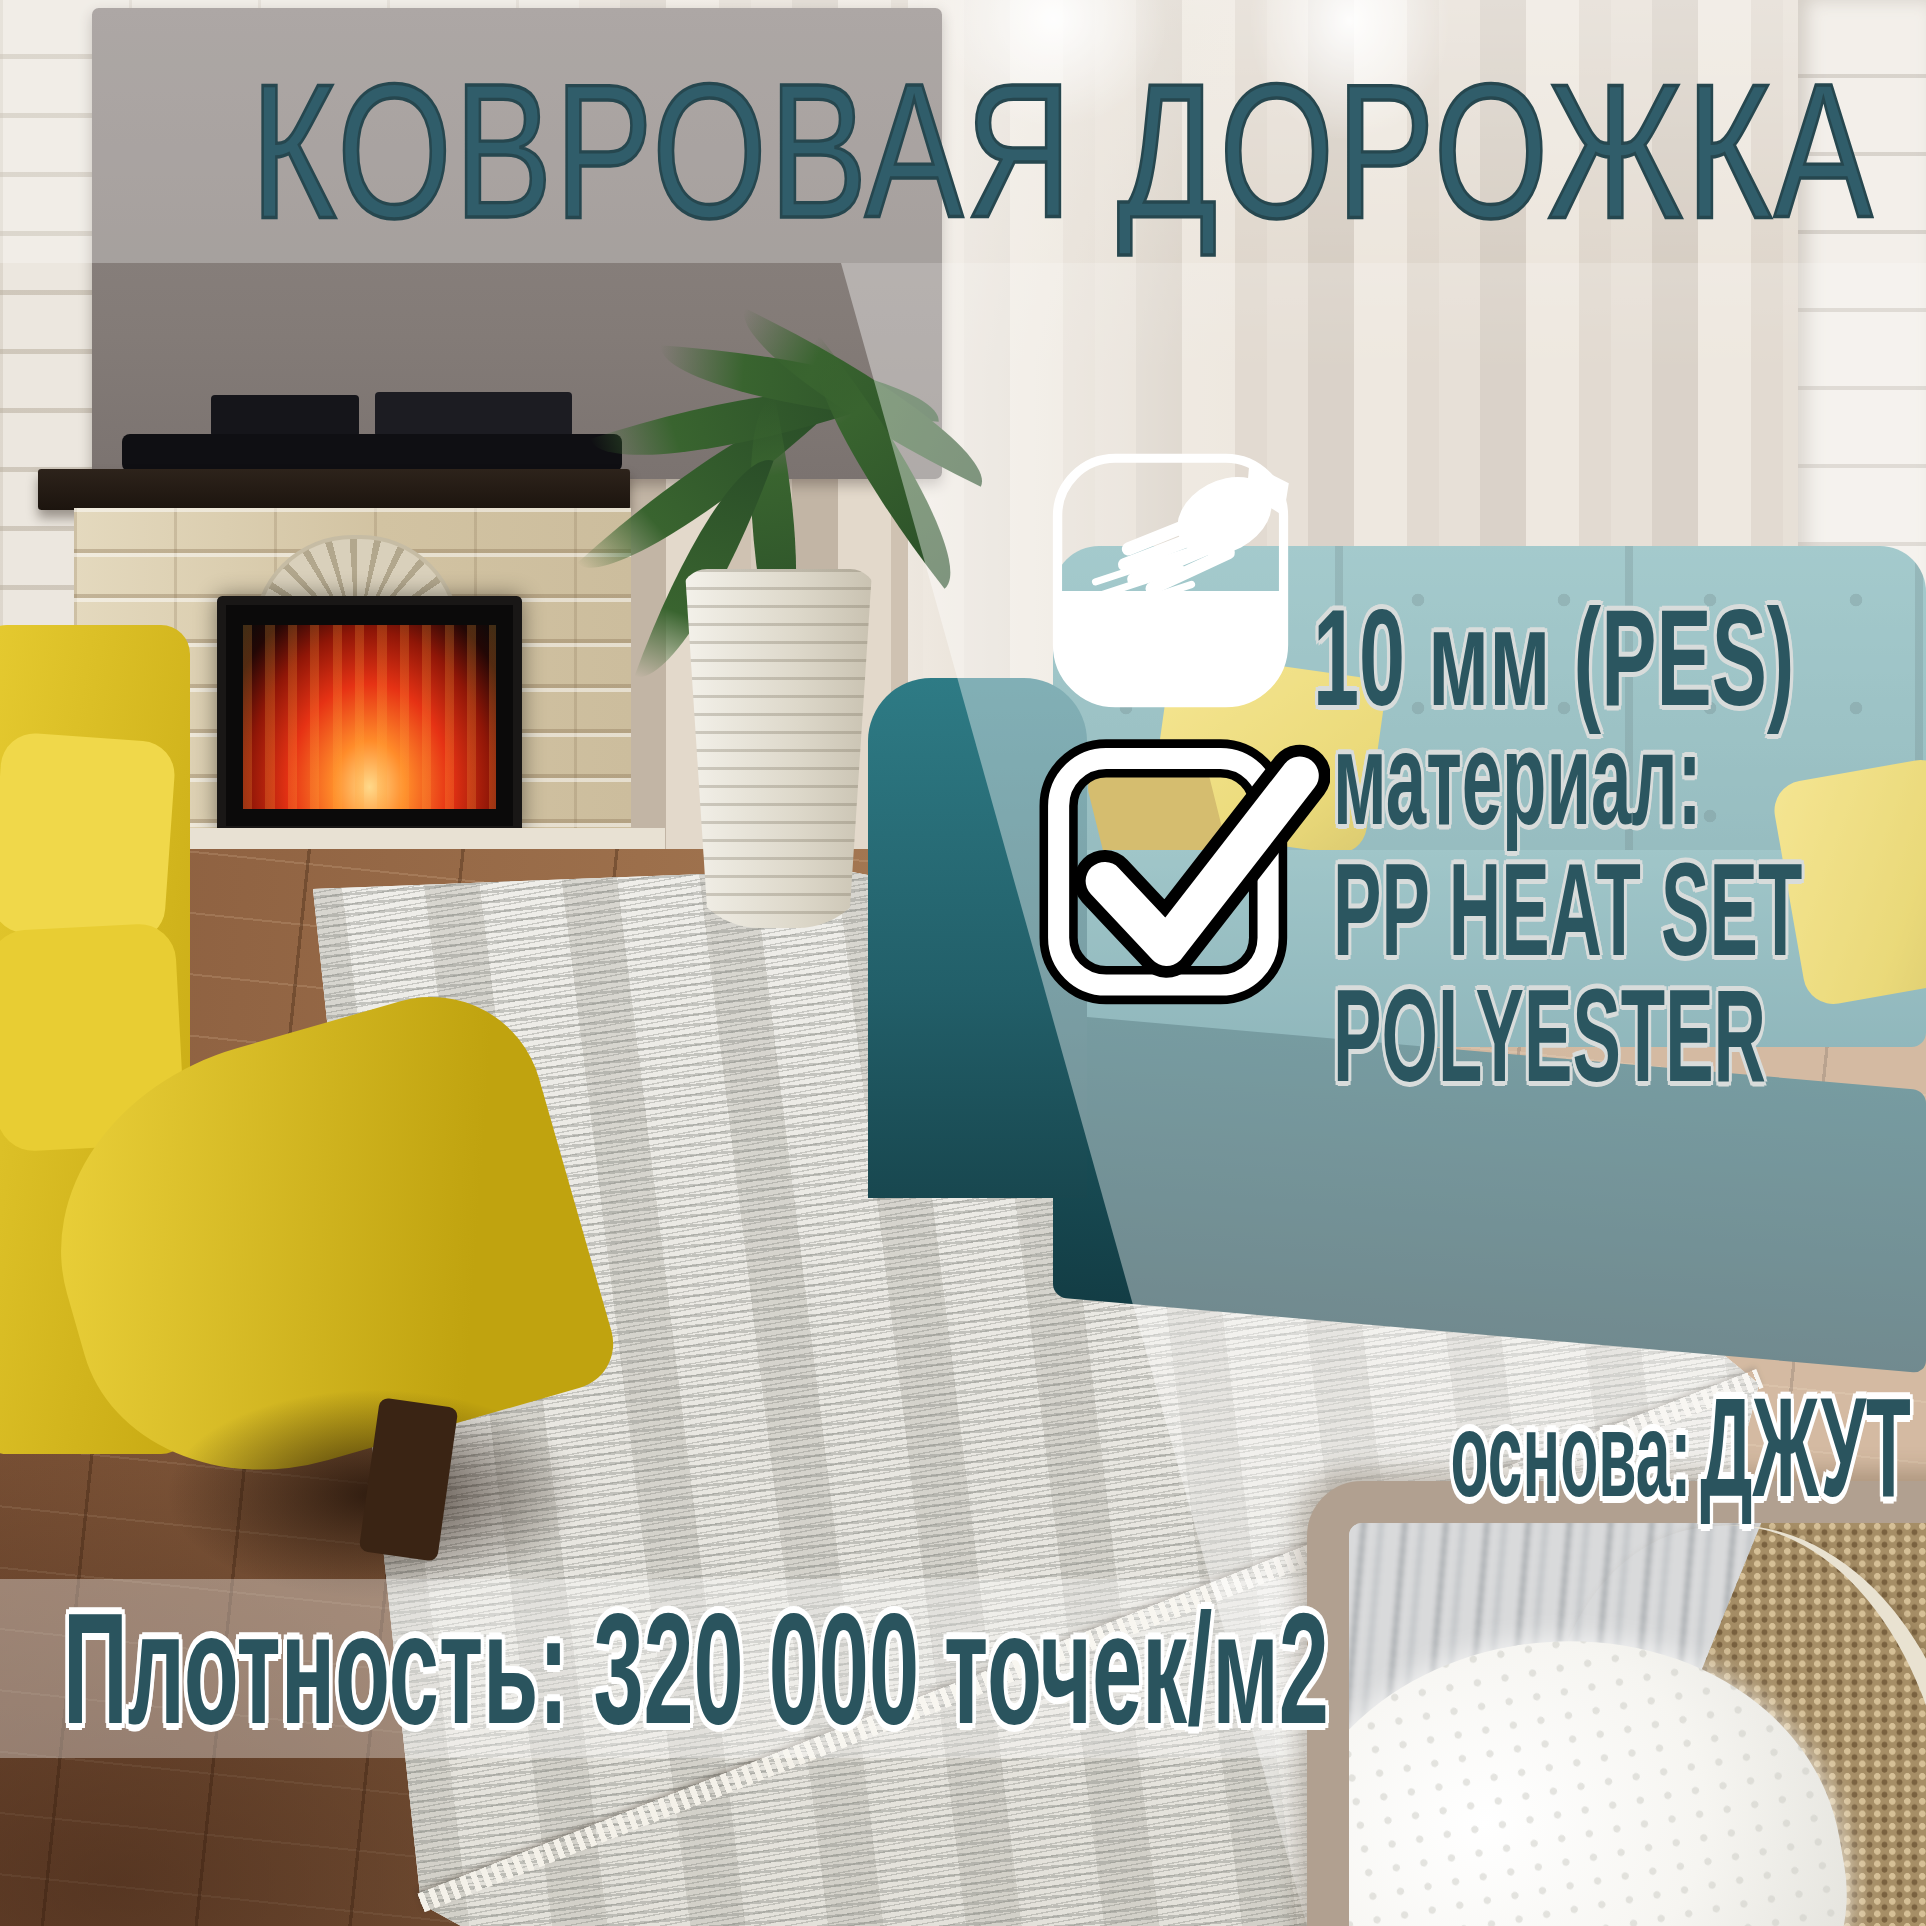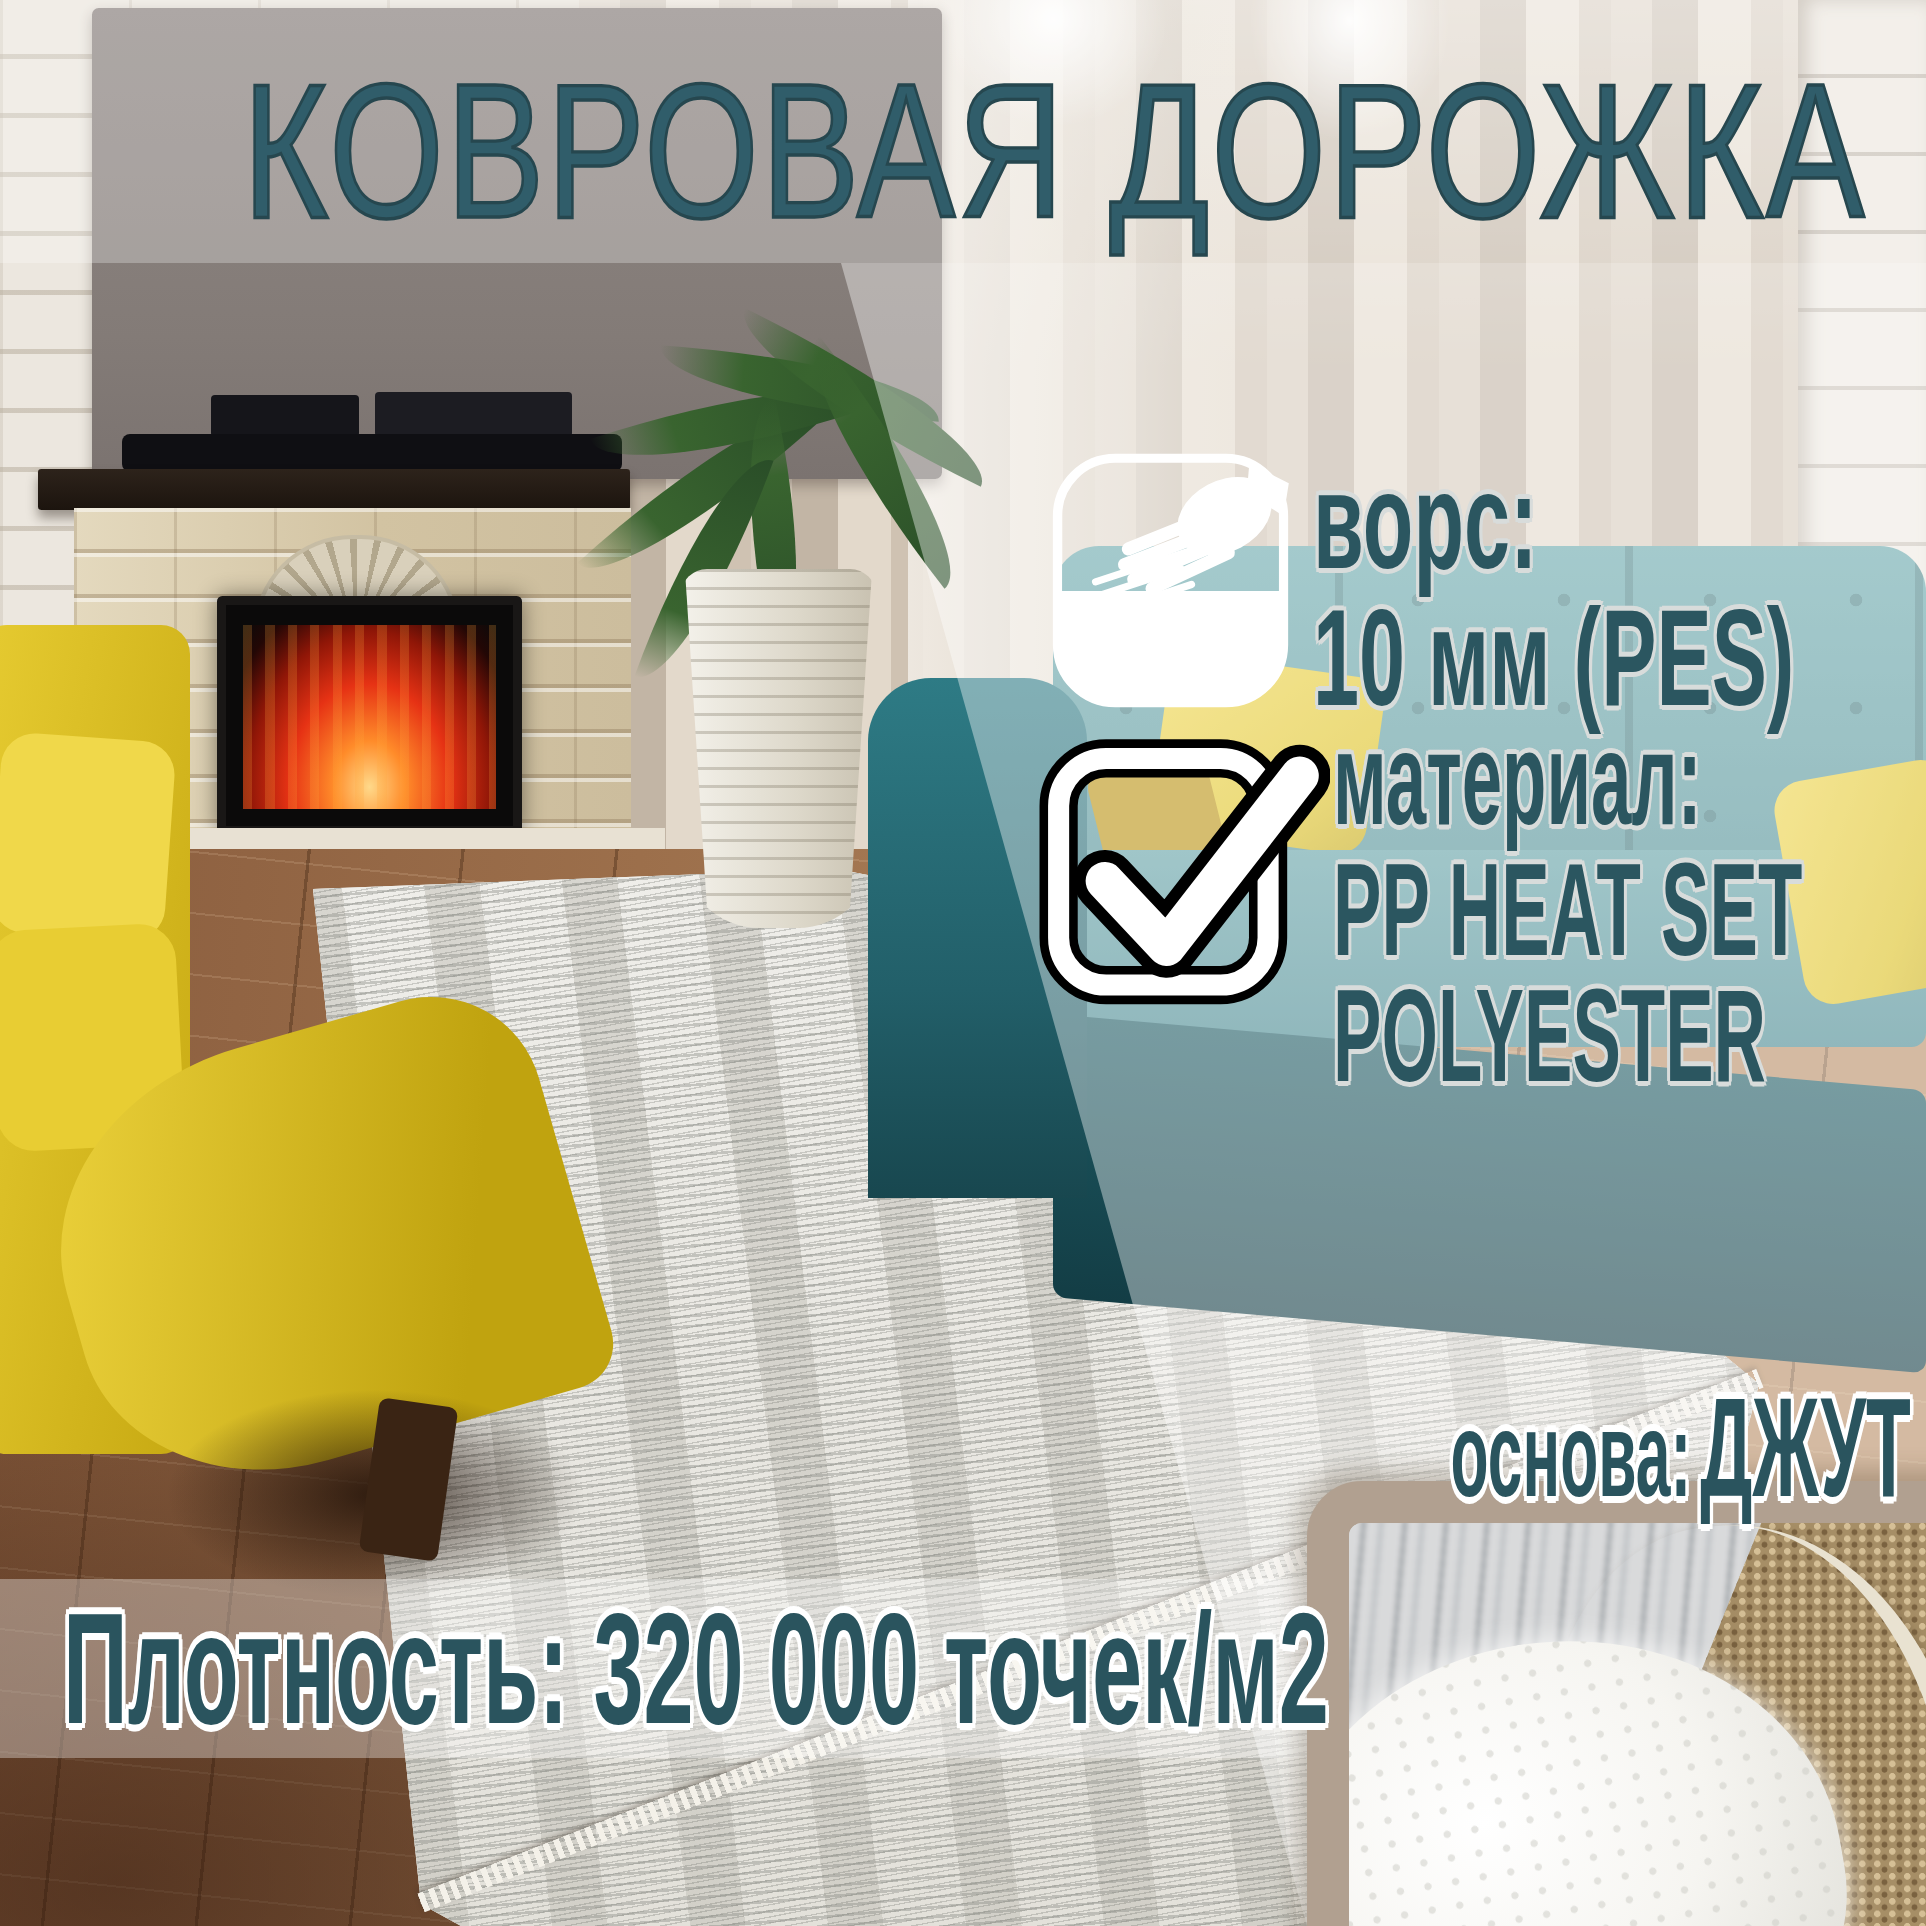--- a/index.html
+++ b/index.html
@@ -121,21 +121,21 @@
     box-shadow:0 -3.3px 5.3px rgba(60,48,36,.35);}
 
   
   .haze-top{left:0;top:0;width:1926px;height:263px;background:rgba(255,255,255,.27);}
   .haze-wedge{left:0;top:0;width:1926px;height:1926px;background:rgba(255,255,255,.40);
     clip-path:polygon(841px 263px,1926px 263px,1926px 1926px,1307px 1926px);}
   .haze-bottom{left:0;top:1579px;width:1926px;height:179px;background:rgba(255,255,255,.34);}
 
   
   .teal{color:#305d6a;-webkit-text-stroke:3.3px #26474f;}
-  .title1{left:0;right:0;top:55px;text-align:center;font-size:192px;font-weight:400;
+  .title1{left:8px;right:0;top:55px;text-align:center;font-size:192px;font-weight:400;
     letter-spacing:2.6px;white-space:nowrap;line-height:1;}
   .title2{left:0;right:0;top:217px;text-align:center;font-size:298px;font-weight:400;
     letter-spacing:1.3px;white-space:nowrap;line-height:1;}
   .nC{display:inline-block;transform:scaleX(.77);transform-origin:center top;}
   .nC2{display:inline-block;transform:scaleX(.72);transform-origin:center top;}
 
   .spec{font-weight:700;color:#2b5660;white-space:nowrap;line-height:.96;
     text-shadow:5.3px 0 0 #d8dcdb,-5.3px 0 0 #d8dcdb,0 5.3px 0 #d8dcdb,0 -5.3px 0 #d8dcdb,
       4px 4px 0 #d8dcdb,-4px 4px 0 #d8dcdb,4px -4px 0 #d8dcdb,-4px -4px 0 #d8dcdb;}
   .nL{display:inline-block;transform-origin:left top;}
@@ -275,23 +275,20 @@
         <line x1="262" y1="134" x2="124" y2="192"></line>
         <line x1="268" y1="152" x2="152" y2="206"></line>
       </g>
       <g stroke="#ffffff" stroke-width="11" stroke-linecap="round">
         <line x1="66" y1="196" x2="206" y2="150"></line>
         <line x1="56" y1="222" x2="196" y2="176"></line>
         <line x1="72" y1="246" x2="212" y2="200"></line>
       </g>
     </svg>
   </div>
-  <div class="abs spec pile-label">
-    <span class="nL">ворс:</span>
-  </div>
   <div class="abs spec pile-value">
     <span class="nL">10 мм (PES)</span>
   </div>
 
   <div class="abs icon-check">
     <svg viewBox="0 0 460 460" xmlns="http://www.w3.org/2000/svg">
       <rect x="48" y="66" width="318" height="344" rx="72" fill="none" stroke="#000000" stroke-width="58"></rect>
       <rect x="48" y="66" width="318" height="344" rx="72" fill="none" stroke="#ffffff" stroke-width="32"></rect>
       <path d="M118 252 L212 352 L414 92" fill="none" stroke="#000000" stroke-width="94" stroke-linecap="round" stroke-linejoin="round"></path>
       <path d="M118 252 L212 352 L414 92" fill="none" stroke="#ffffff" stroke-width="58" stroke-linecap="round" stroke-linejoin="round"></path>

